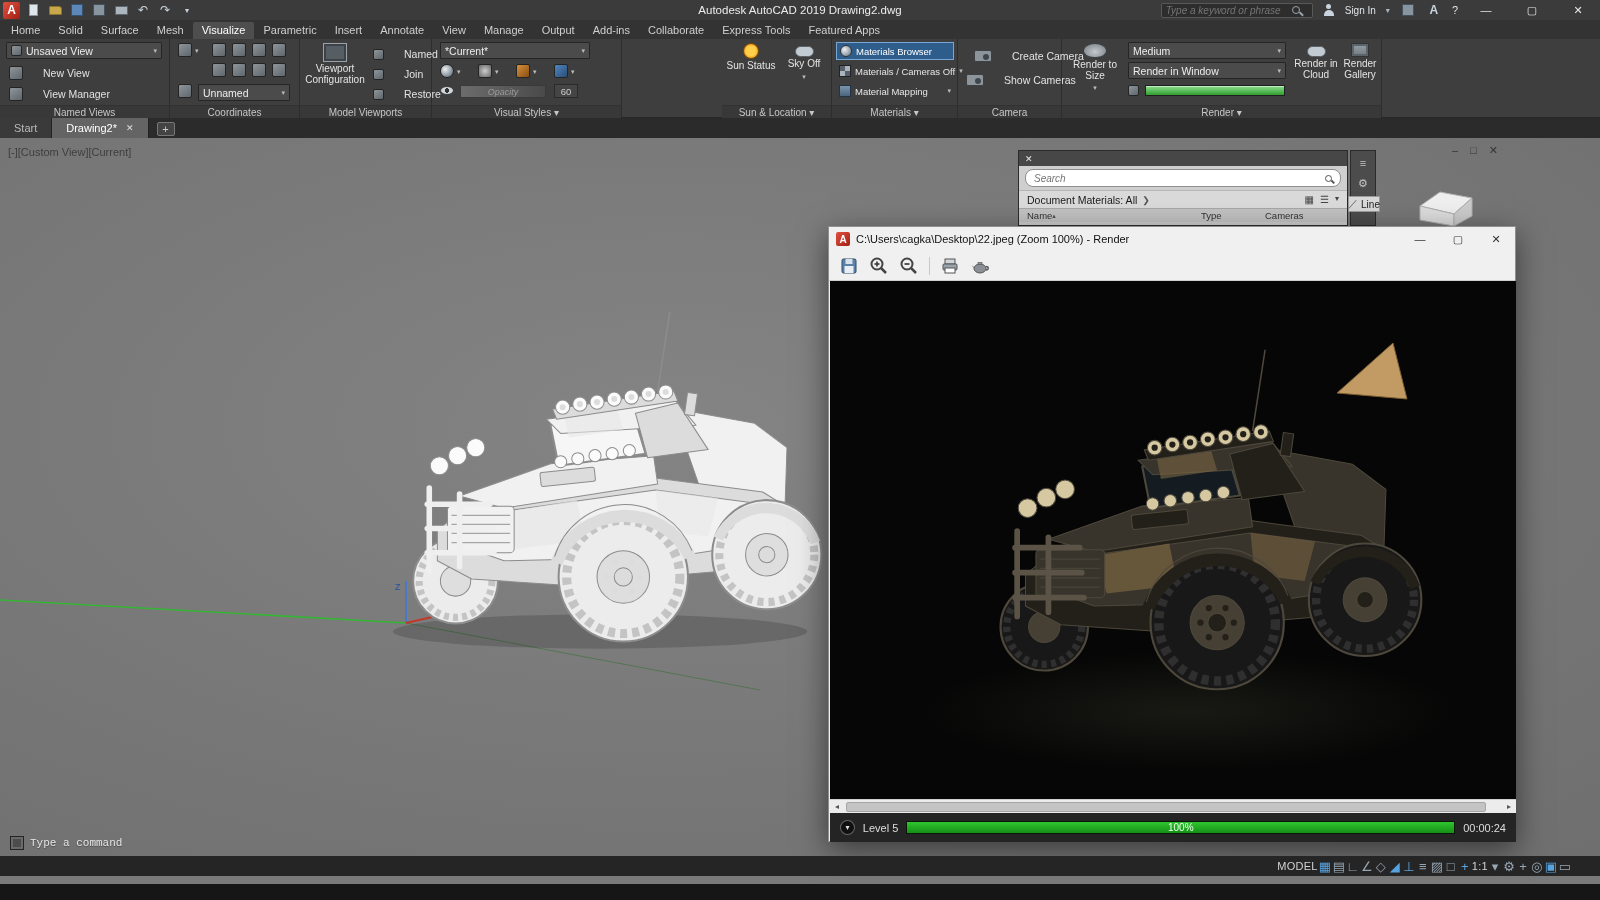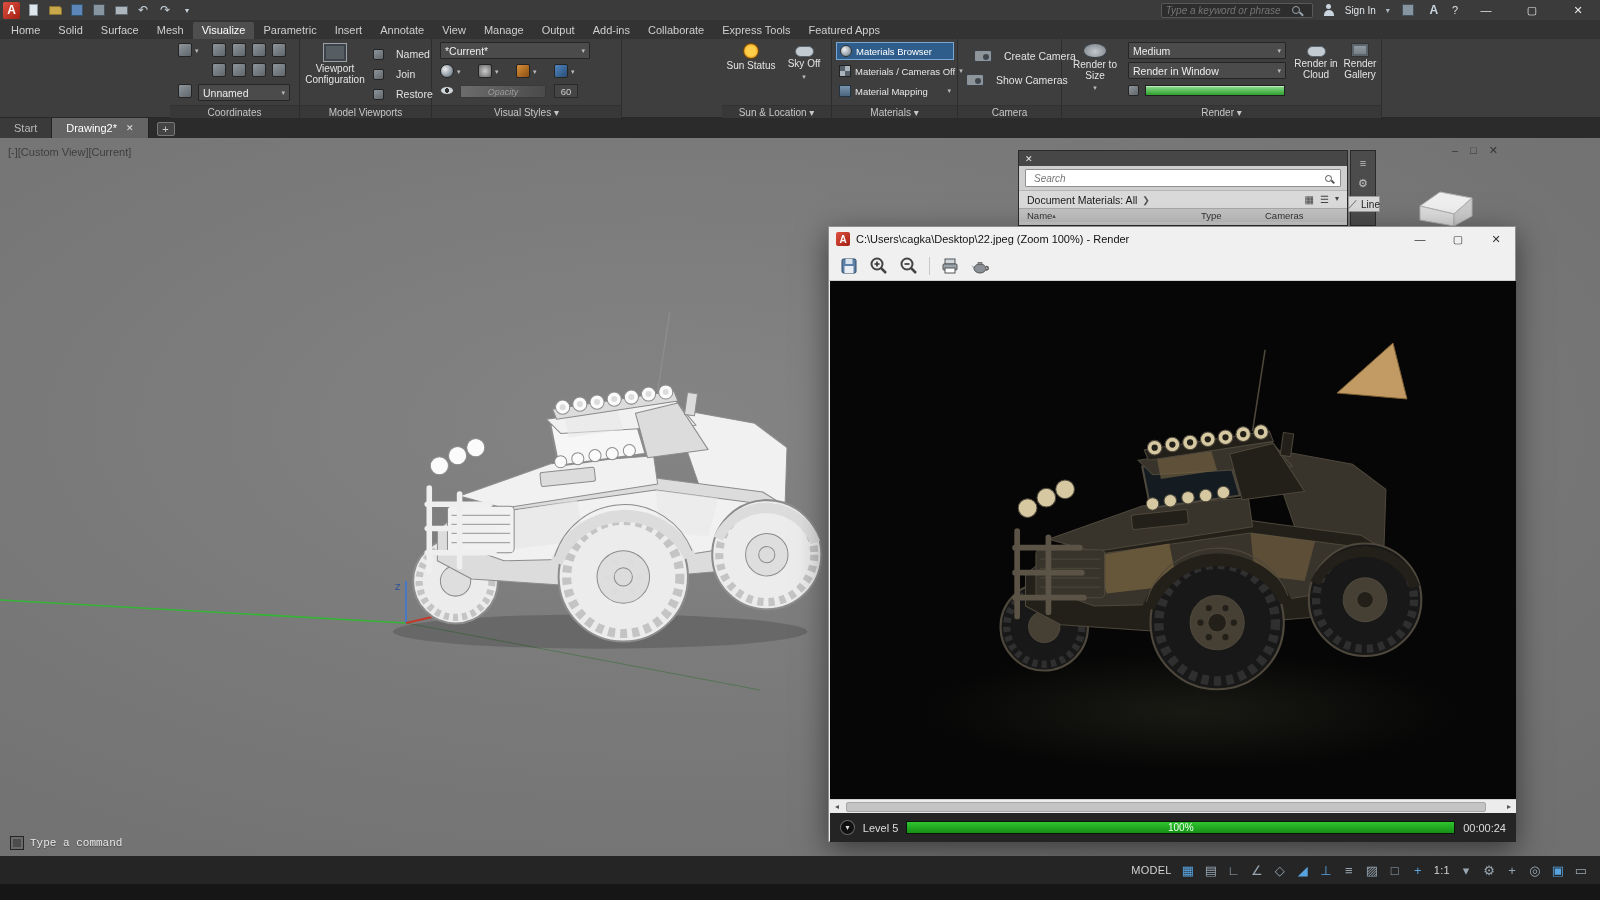--- a/index.html
+++ b/index.html
@@ -29,21 +29,21 @@
 
   
   #ribbon-tab-row{position:absolute;top:20px;left:0;width:1600px;height:19px;background:#333;display:flex;align-items:flex-end;padding-left:2px;font-size:11px;z-index:40}
   .rtab{padding:2px 9px 3px;color:#cfcfcf}
   .rtab.active{background:#4e4e4e;color:#fff;border-radius:2px 2px 0 0}
 
   
   #ribbon{position:absolute;top:39px;left:0;width:1600px;height:79px;background:#3e3e3e;border-bottom:1px solid #272727;z-index:40}
   .panel{position:absolute;top:0;height:79px;border-right:1px solid #2d2d2d}
   .plabel{position:absolute;left:0;right:0;bottom:0;height:13px;background:#383838;border-top:1px solid #323232;color:#c6c6c6;font-size:10px;display:flex;align-items:center;justify-content:center}
-  .tbtn{position:absolute;display:flex;align-items:center;gap:12px;font-size:10.5px;color:#e2e2e2;height:18px;padding:0 3px;white-space:nowrap}
+  .tbtn{position:absolute;display:flex;align-items:center;gap:20px;font-size:10.5px;color:#e2e2e2;height:18px;padding:0 3px;white-space:nowrap}
   .dd{position:absolute;display:flex;align-items:center;gap:4px;background:#4b4b4b;border:1px solid #252525;height:17px;font-size:10.5px;color:#ededed;padding:0 4px;border-radius:1px;white-space:nowrap}
   .car{margin-left:auto;font-size:7px;color:#bbb}
   .bb{position:absolute;display:flex;flex-direction:column;align-items:center;gap:2px;font-size:10px;line-height:10.5px;color:#e4e4e4;text-align:center}
   .sic{width:14px;height:14px;border:1px solid #242424;background:linear-gradient(145deg,#8e959b,#5f666c);border-radius:2px;display:inline-block;flex:none}
   .sic.s11{width:11px;height:11px}
   .sic.c1{background:radial-gradient(circle at 35% 35%,#eee,#76838f 75%);border-radius:50%}
   .sic.c2{background:linear-gradient(135deg,#d88f3a,#8a4f12)}
   .sic.c3{background:linear-gradient(135deg,#4f86c0,#2a4d76)}
   .sic.c4{background:radial-gradient(circle,#ccc,#666)}
   .ic-bulb{width:16px;height:16px;background:radial-gradient(circle at 50% 40%,#ffe065 0 55%,#d09c16 80%);border-radius:50%;border:1px solid #6e5200}
@@ -78,21 +78,21 @@
   #viewport{position:absolute;top:138px;left:0;width:1600px;height:718px;background:radial-gradient(ellipse at 42% 40%,#848484 0%,#787878 55%,#6f6f6f 100%)}
   .vp-label{position:absolute;left:8px;top:8px;font-size:11px;color:#3e3e3e}
   .vp-ctrls{position:absolute;left:1452px;top:6px;display:flex;gap:12px;color:#353535;font-size:11px}
   .cmdrow{position:absolute;left:10px;top:698px;display:flex;align-items:center;gap:6px;font-family:"Liberation Mono",monospace;font-size:11px;color:#e6e6e6;text-shadow:0 1px 1px rgba(0,0,0,.35)}
   .cmd-ic{width:14px;height:14px;background:#4c4c4c;border:1px solid #242424;box-shadow:inset 0 0 0 2px #6a6a6a}
 
   
   #mat-browser{position:absolute;left:1018px;top:150px;width:330px;height:76px;background:#cfcfcf;border:1px solid #2b2b2b;z-index:20}
   .mb-head{height:15px;background:#474747;display:flex;align-items:center;padding:0 6px;color:#ddd}
   .mb-close{font-size:9px;color:#e8e8e8}
-  .mb-search{margin:3px 6px;height:18px;background:#fff;border:1px solid #8f8f8f;border-radius:1px;display:flex;align-items:center;padding:0 8px}
+  .mb-search{margin:3px 6px;height:18px;background:#fff;border:1px solid #8f8f8f;border-radius:8px;display:flex;align-items:center;padding:0 8px}
   .mb-search input{flex:1;border:0;outline:none;background:transparent;font-style:italic;font-size:10px;color:#666;font-family:inherit}
   .mb-mag{width:7px;height:7px;border:1.5px solid #555;border-radius:50%;position:relative}
   .mb-mag::after{content:"";position:absolute;left:5px;top:5px;width:4px;height:1.5px;background:#555;transform:rotate(45deg)}
   .mb-scope{height:18px;background:#dadada;border-top:1px solid #b5b5b5;display:flex;align-items:center;gap:5px;padding:0 8px;font-size:10.5px;color:#1a1a1a}
   .mb-scope .chev{color:#555;font-size:9px}
   .mb-views{margin-left:auto;display:flex;gap:6px;color:#444;font-size:10px}
   .mb-cols{height:14px;background:#c3c3c3;border-top:1px solid #a8a8a8;display:flex;align-items:center;font-size:9.5px;color:#333;padding:0 8px;}
   .mb-col-type{position:absolute;left:182px}
   .mb-col-cat{position:absolute;left:246px}
 
@@ -120,21 +120,21 @@
   .rs-thumb{position:absolute;left:16px;width:640px;height:10px;top:2px;background:#c4c4c4;border:1px solid #a6a6a6;border-radius:2px}
   .rw-progress{position:absolute;left:1px;top:586px;width:686px;height:29px;background:#242424;display:flex;align-items:center;gap:8px;padding:0 10px}
   .prog-btn{width:15px;height:15px;border-radius:50%;background:#101010;border:1px solid #666;color:#ddd;font-size:8px;display:flex;align-items:center;justify-content:center}
   .prog-label{color:#ddd;font-size:11px;white-space:nowrap}
   .prog-bar{position:relative;width:556px;height:13px;background:#0d2a0d;border:1px solid #081708}
   .prog-fill{position:absolute;inset:0;background:linear-gradient(#2fc42f,#169016)}
   .prog-pct{position:absolute;inset:0;display:flex;align-items:center;justify-content:center;font-size:10px;color:#eaffea}
   .prog-time{margin-left:auto;color:#ddd;font-size:11px}
 
   
-  #statusbar{position:absolute;top:856px;left:0;width:1600px;height:28px;background:#252525;display:flex;align-items:center;justify-content:flex-end;gap:9px;padding-right:12px;font-size:13px;z-index:40}
+  #statusbar{position:absolute;top:856px;left:0;width:1600px;height:20px;background:#252525;display:flex;align-items:center;justify-content:flex-end;padding-right:28px;font-size:13px;z-index:40}
   .sb-it{display:flex;align-items:center;justify-content:center;min-width:14px}
   .sb-it[data-tone="gray"]{color:#97a6b2}
   .sb-it[data-tone="blue"]{color:#57a3e0}
   .sb-it[data-tone="label"]{color:#d2d2d2;font-size:11px;letter-spacing:.3px}
   #footer{position:absolute;top:884px;left:0;width:1600px;height:16px;background:#161616;z-index:40}
 
   
   .vehicle{position:absolute}
   .vehicle-white{--c-body:#f1f1f1;--c-body2:#dcdcdc;--c-glass:#f6f6f6;--c-line:#8c8c8c;--c-wheel:#ececec;--c-tread:#c4c4c4;--c-hub:#dedede;--c-light:#fbfbfb;--c-detail:#efefef;--c-camo:#e7e7e7;--c-shadow:rgba(0,0,0,.16)}
   .vehicle-dark{--c-body:#38342b;--c-body2:#232019;--c-glass:#141c22;--c-line:#4e483c;--c-wheel:#181818;--c-tread:#2f2f2f;--c-hub:#464034;--c-light:#d6c9a2;--c-detail:#5a5346;--c-camo:#7a6542;--c-shadow:rgba(0,0,0,0)}
@@ -247,20 +247,21 @@
       <span class="qat-ic">
           <span class="i-sheet"></span>
         </span>
       <span class="qat-ic">
           <span class="i-plot"></span>
         </span>
       <span class="qat-ic">↶</span>
       <span class="qat-ic">↷</span>
       <span class="qat-ic" style="font-size:8px">▾</span>
     </div>
+    <div class="tb-title">Autodesk AutoCAD 2019   Drawing2.dwg</div>
     <div class="tb-right">
       <div class="tb-search">
         <input placeholder="Type a keyword or phrase" style="">
         <span class="mag"></span>
       </div>
       <span class="i-person"></span>
       <span style="font-size:10px;color:#dfe4e8">Sign In</span>
       <span style="font-size:8px;color:#aeb8c0">▾</span>
       <span class="qat-ic">
           <span class="i-sheet"></span>
@@ -287,20 +288,36 @@
       <div class="rtab">Manage</div>
       <div class="rtab">Output</div>
       <div class="rtab">Add-ins</div>
       <div class="rtab">Collaborate</div>
       <div class="rtab">Express Tools</div>
       <div class="rtab">Featured Apps</div>
     </div>
 
   <div id="ribbon">
 
+    <div class="panel" style="left:0;width:170px">
+      <div class="dd" style="left:6px;top:3px;width:156px">
+        <span class="sic s11"></span>
+        <span>Unsaved View</span>
+          <span class="car">▾</span>
+      </div>
+      <div class="tbtn" style="left:6px;top:25px">
+        <span class="sic"></span>
+          <span>New View</span>
+      </div>
+      <div class="tbtn" style="left:6px;top:46px">
+        <span class="sic"></span>
+          <span>View Manager</span>
+      </div>
+      <div class="plabel">Named Views</div>
+    </div>
 
     <div class="panel" style="left:170px;width:130px">
       <span class="sic" style="position:absolute;left:8px;top:4px"></span>
       <span style="position:absolute;left:25px;top:8px;font-size:7px;color:#bbb">▾</span>
       <span class="sic" style="position:absolute;left:42px;top:4px"></span>
       <span class="sic" style="position:absolute;left:62px;top:4px"></span>
       <span class="sic" style="position:absolute;left:82px;top:4px"></span>
       <span class="sic" style="position:absolute;left:102px;top:4px"></span>
       <span class="sic" style="position:absolute;left:42px;top:24px"></span>
       <span class="sic" style="position:absolute;left:62px;top:24px"></span>

